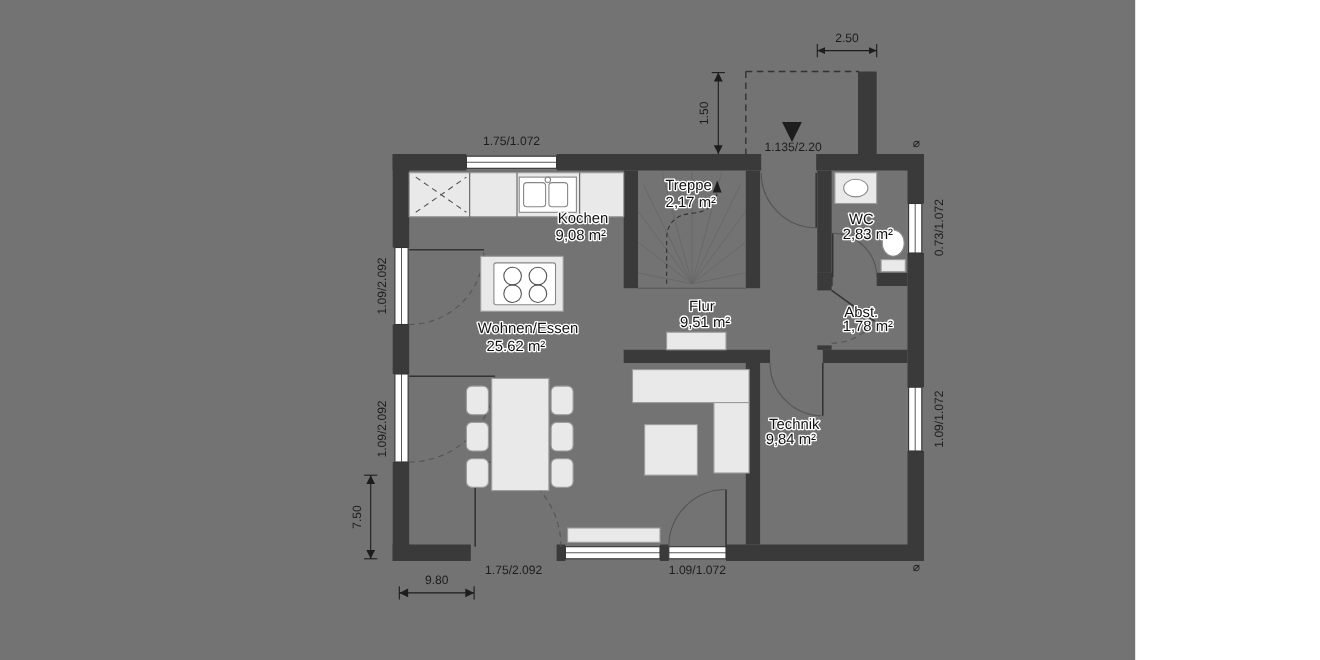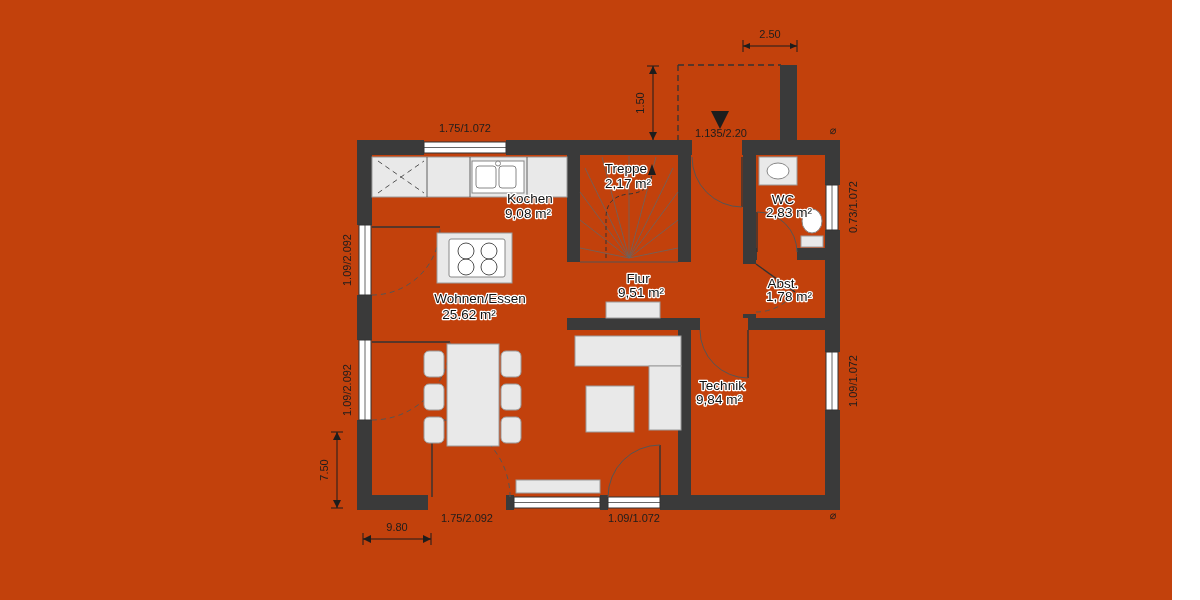--- a/index.html
+++ b/index.html
@@ -1,16 +1,16 @@
 <!DOCTYPE html>
 <html><head>
 <meta charset="utf-8">
 <style>
   html,body{margin:0;padding:0;background:#ffffff;}
-  #stage{position:relative;width:1172px;height:600px;background:#c2410c;overflow:hidden;}
+  #stage{position:relative;width:1032px;height:600px;background:#737373;overflow:hidden;}
   svg{display:block;}
   svg text{font-family:"Liberation Sans", sans-serif;}
   .room-name,.room-area{font-size:13.5px;fill:#111;text-anchor:middle;
      paint-order:stroke;stroke:#fff;stroke-width:2.5px;stroke-linejoin:round;}
   .dim{font-size:11px;fill:#1d1d1d;text-anchor:middle;}
   .sym{font-size:11px;fill:#1d1d1d;text-anchor:middle;}
   .wall{fill:#3a3a3a;}
   .win{fill:#ffffff;stroke:#333;stroke-width:1;}
   .winline{stroke:#333;stroke-width:0.75;}
   .furn{fill:#e9e9e9;stroke:#9b9b9b;stroke-width:1;}

